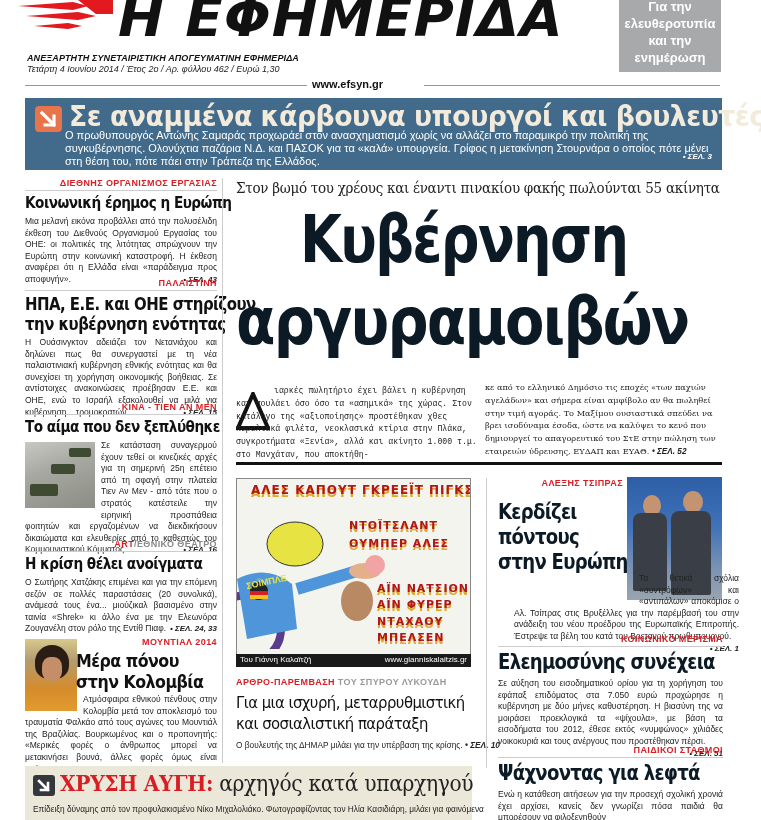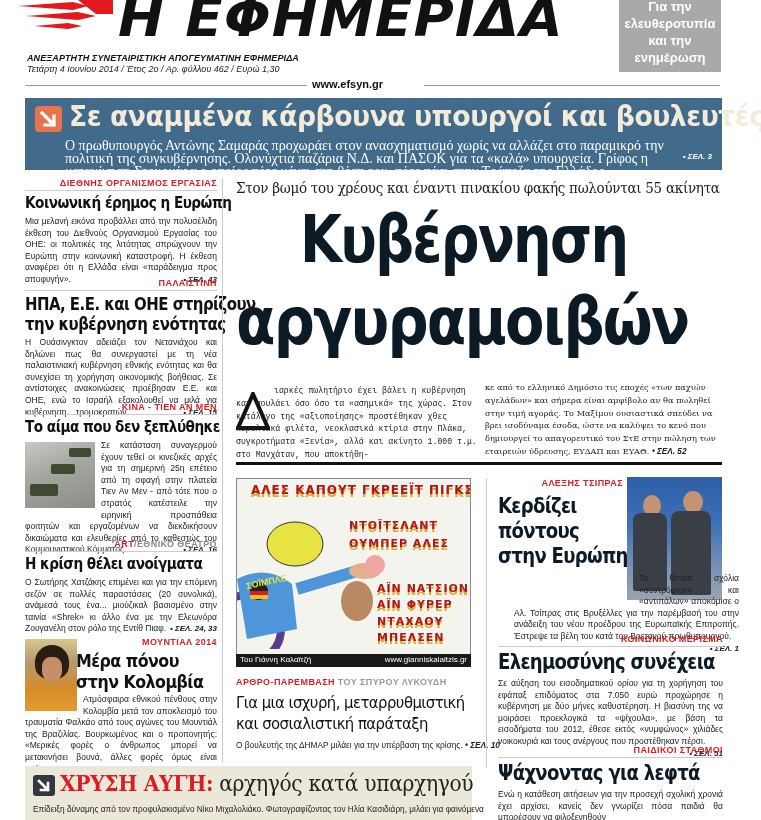--- a/index.html
+++ b/index.html
@@ -16,21 +16,21 @@
   .rule-left { position: absolute; left: 25px; top: 85px; width: 282px; height: 1px; background: #999; }
   .url { position: absolute; left: 312px; top: 78px; font-size: 11px; font-weight: bold; color: #111; }
   .rule-right { position: absolute; left: 424px; top: 85px; width: 296px; height: 1px; background: #999; }
   .motto-box { position: absolute; left: 619px; top: -6px; width: 102px; height: 78px; background: #a7a9ab; color: #fff; font-size: 13px; font-weight: bold; text-align: center; line-height: 17px; padding-top: 4px; }
 
   
   .banner { position: absolute; left: 25px; top: 98px; width: 697px; height: 72px; background: #426a8a; color: #fff; }
   .banner-arrow { position: absolute; left: 10px; top: 8px; width: 27px; height: 26px; background: #e8744b; border-radius: 4px; }
   .banner-arrow svg { width: 27px; height: 26px; }
   .banner-title { position: absolute; left: 44px; top: 1px; font-family: "DejaVu Sans", sans-serif; font-weight: bold; font-size: 29px; color: #f2ebdc; white-space: nowrap; letter-spacing: -0.5px; transform: scaleX(0.92); transform-origin: left; }
-  .banner-text { position: absolute; left: 40px; top: 41px; width: 650px; font-size: 14px; line-height: 13px; color: #fff; font-family: Liberation Serif, serif; }
+  .banner-text { position: absolute; left: 40px; top: 31px; width: 650px; font-size: 11px; line-height: 13px; color: #fff; }
   .banner-ref { position: absolute; right: 10px; top: 54px; font-size: 8px; font-weight: bold; font-style: italic; color: #fff; }
 
   
   .leftcol { position: absolute; left: 25px; top: 178px; width: 192px; }
   .vrule { position: absolute; left: 222px; top: 178px; width: 1px; height: 585px; background: #ccc; }
   .kicker { font-size: 9px; font-weight: bold; color: #d81e25; letter-spacing: 0.4px; border-bottom: 1px solid #ccc; padding-bottom: 2px; margin-bottom: 3px; white-space: nowrap; text-align: right; }
   .kicker .grey { color: #888; margin-top: 13px; }
   .h-left { font-family: "DejaVu Sans", sans-serif; font-weight: bold; font-size: 15.5px; line-height: 19px; color: #111; letter-spacing: -0.6px; transform: scaleX(0.88); transform-origin: left; white-space: nowrap; }
   .body-s { font-size: 8.5px; line-height: 11.6px; color: #222; text-align: justify; }
   .ref { font-size: 8px; font-weight: bold; font-style: italic; color: #222; float: right; }
@@ -207,21 +207,21 @@
 
 <div class="vrule2"></div>
 
 <div class="tsipras-img">
   <div class="head" style="left:16px;top:18px;width:18px;height:21px"></div>
   <div class="suit" style="left:6px;top:36px;width:34px;height:78px"></div>
   <div class="head" style="left:56px;top:14px;width:20px;height:22px"></div>
   <div class="suit" style="left:44px;top:34px;width:40px;height:84px"></div>
 </div>
 <div class="rcol" style="top:478px;width:125px">
-  <div class="kicker" style="border:none;margin-bottom:4px">ΑΛΕΞΗΣ ΤΣΙΠΡΑΣ</div>
+  <div class="kicker" style="border:none;margin-bottom:10px">ΑΛΕΞΗΣ ΤΣΙΠΡΑΣ</div>
   <div class="h-right">Κερδίζει</div>
   <div class="h-right">πόντους</div>
   <div class="h-right">στην Ευρώπη</div>
 </div>
 <div class="body-s" style="position:absolute;left:514px;top:573px;width:225px">
   <span style="display:inline-block;width:125px;float:left;height:34px"></span>
   <span>Τα θετικά σχόλια «συντρόφων» και «αντιπάλων» αποκόμισε ο Αλ. Τσίπρας στις Βρυξέλλες για την παρέμβασή του στην ανάδειξη του νέου προέδρου της Ευρωπαϊκής Επιτροπής. Έστρεψε τα βέλη του κατά του Βρετανού πρωθυπουργού.</span> <span class="ref">• ΣΕΛ. 1</span>
 </div>
 
 <div class="rcol" style="top:634px">

